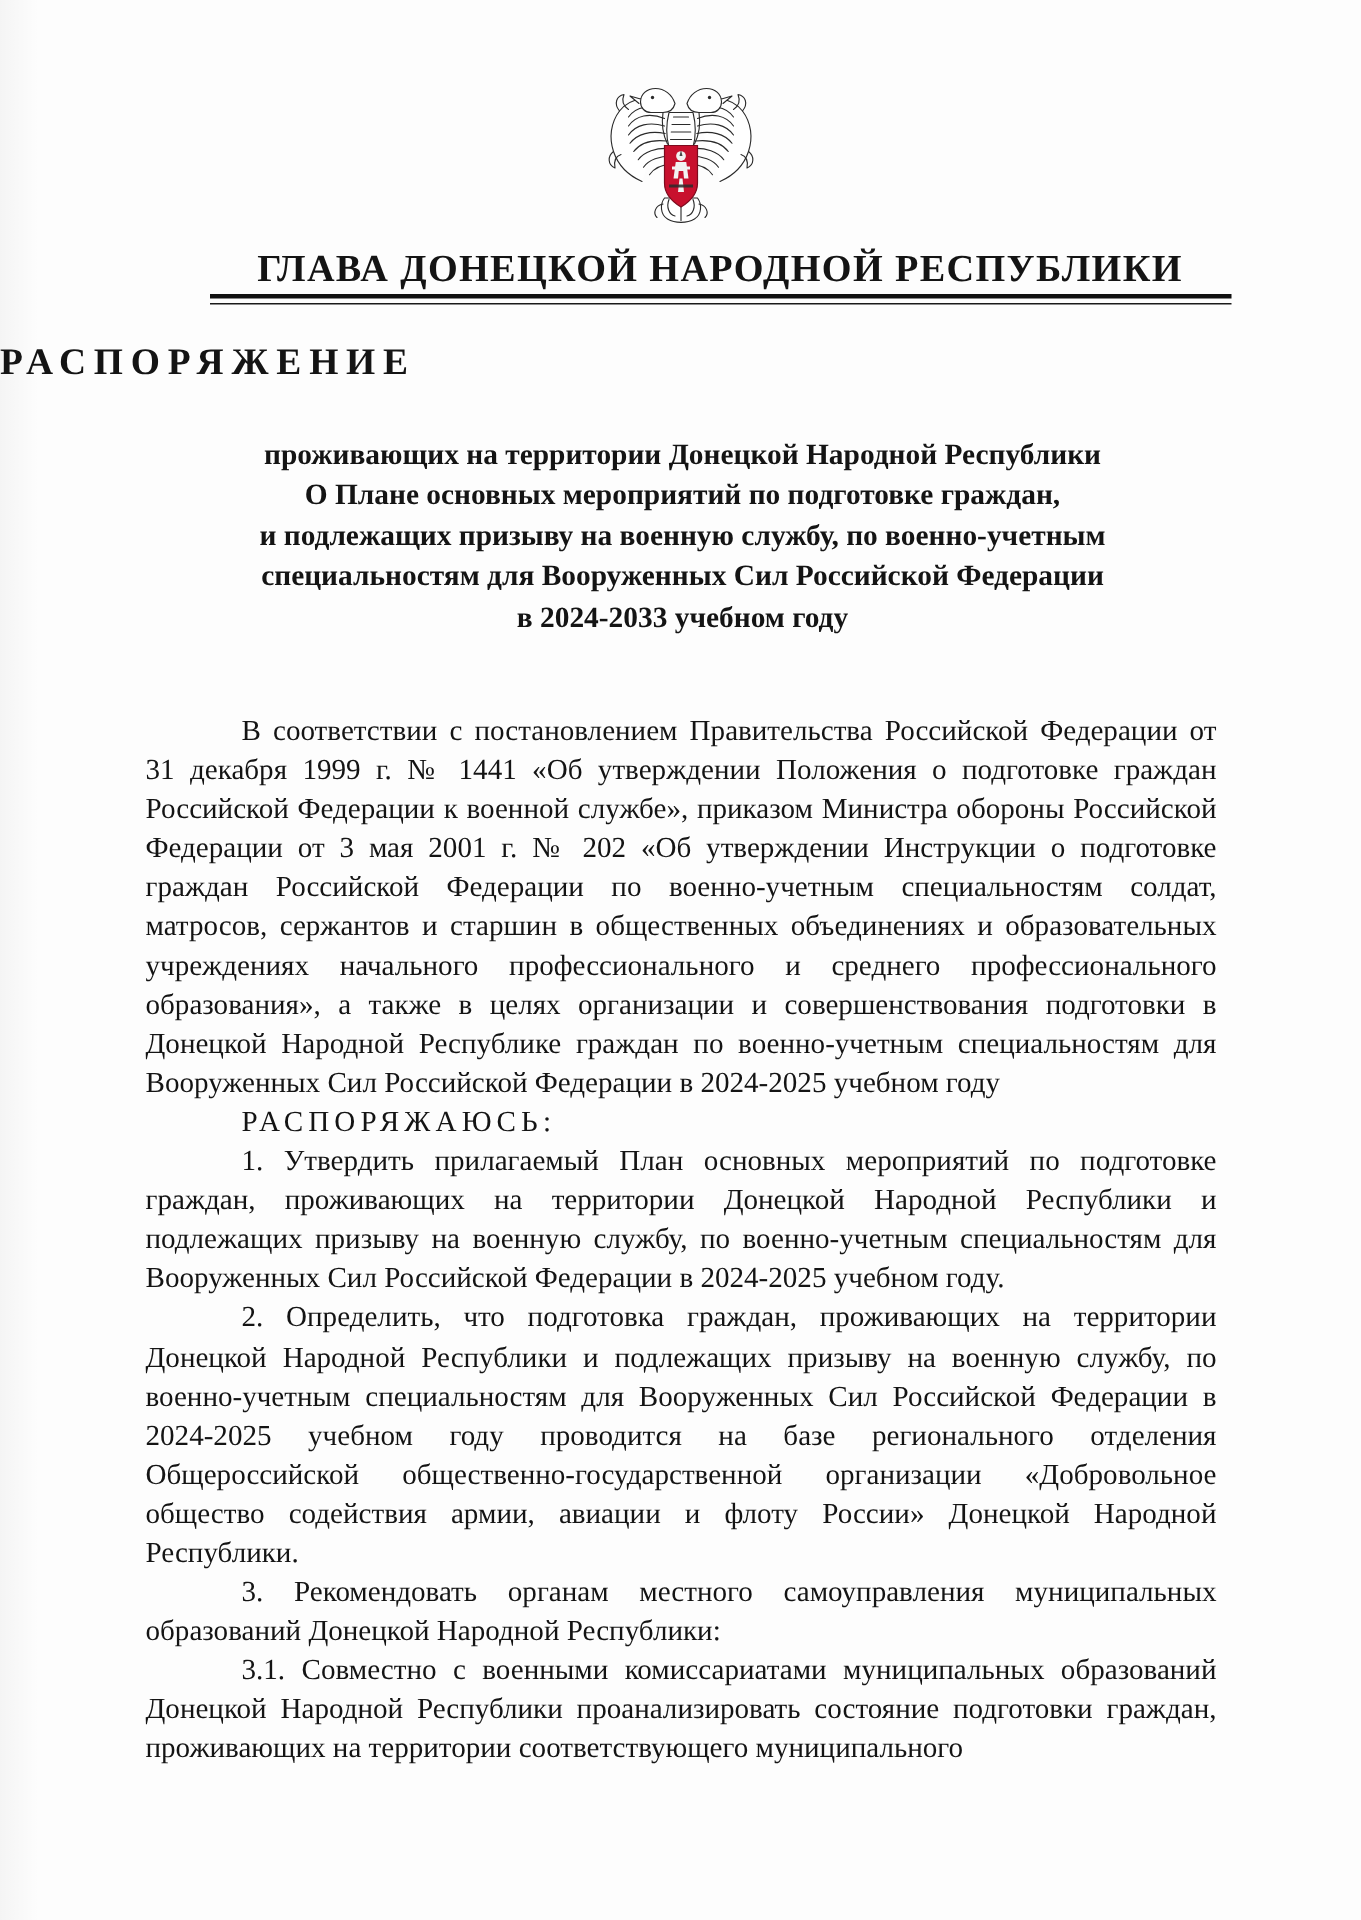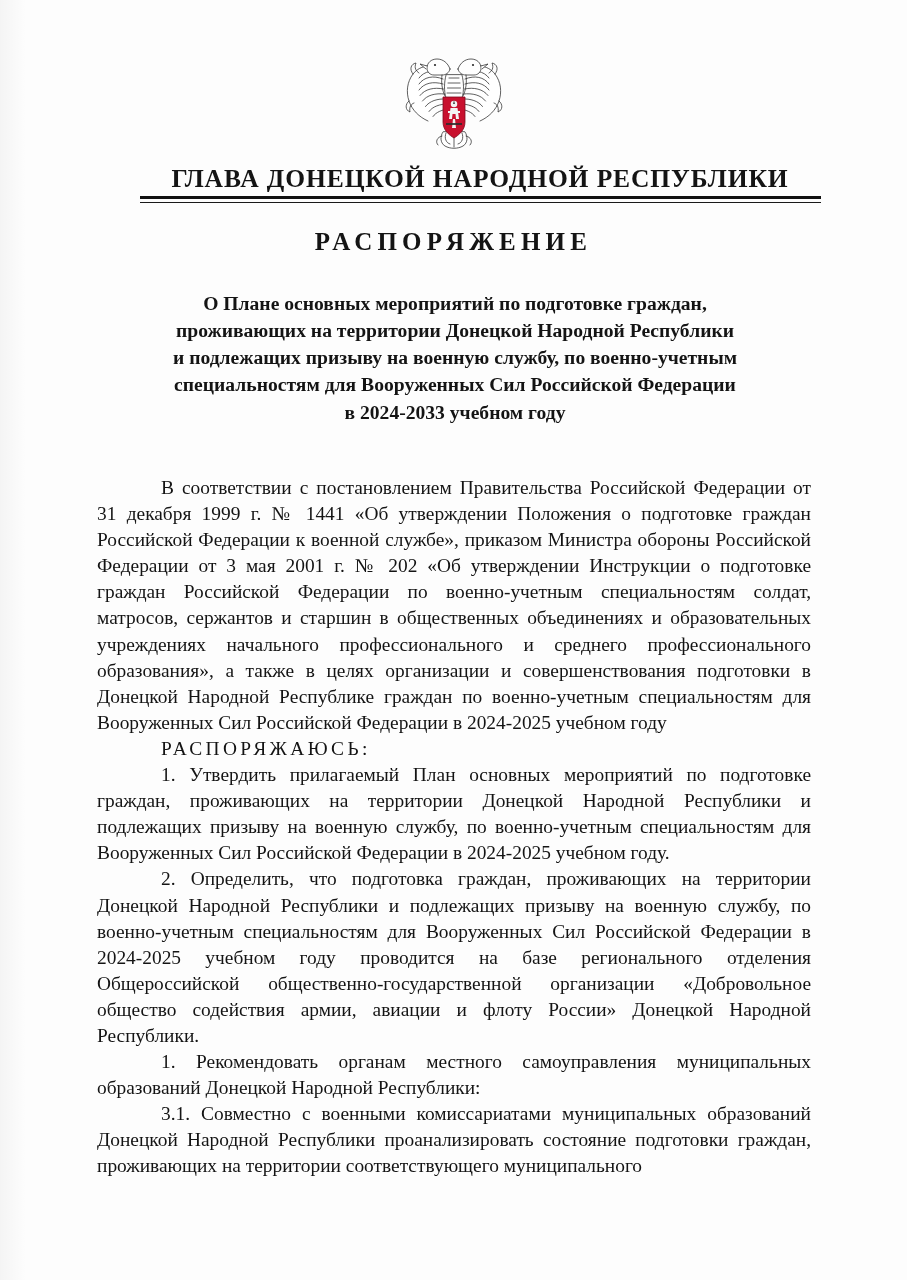--- a/index.html
+++ b/index.html
@@ -82,21 +82,21 @@
     height: 1.7px;
     background: #1a1a1a;
   }
 
   
   .doc-type {
     position: absolute;
     left: 0;
     top: 228px;
     width: 907px;
-    text-align: center;
+    text-align: left;
     font-size: 25px;
     font-weight: bold;
     letter-spacing: 5.2px;
   }
 
   
   .subject {
     position: absolute;
     left: 150px;
     top: 290px;
@@ -213,36 +213,36 @@
 
   <div class="rule-group">
     <div class="rule-thick"></div>
     <div class="rule-gap"></div>
     <div class="rule-thin"></div>
   </div>
 
   <div class="doc-type">РАСПОРЯЖЕНИЕ</div>
 
   <div class="subject">
+    <span class="ln">проживающих на территории Донецкой Народной Республики</span>
     <span class="ln">О Плане основных мероприятий по подготовке граждан,</span>
-    <span class="ln">проживающих на территории Донецкой Народной Республики</span>
     <span class="ln">и подлежащих призыву на военную службу, по военно-учетным</span>
     <span class="ln">специальностям для Вооруженных Сил Российской Федерации</span>
     <span class="ln">в 2024-2033 учебном году</span>
   </div>
 
   <div class="body-block">
 
     <p class="para">В соответствии с постановлением Правительства Российской Федерации от 31 декабря 1999 г. № 1441 «Об утверждении Положения о подготовке граждан Российской Федерации к военной службе», приказом Министра обороны Российской Федерации от 3 мая 2001 г. № 202 «Об утверждении Инструкции о подготовке граждан Российской Федерации по военно-учетным специальностям солдат, матросов, сержантов и старшин в общественных объединениях и образовательных учреждениях начального профессионального и среднего профессионального образования», а также в целях организации и совершенствования подготовки в Донецкой Народной Республике граждан по военно-учетным специальностям для Вооруженных Сил Российской Федерации в 2024-2025 учебном году</p>
 
     <p class="para order-heading">РАСПОРЯЖАЮСЬ:</p>
 
     <p class="para gap-md">1. Утвердить прилагаемый План основных мероприятий по подготовке граждан, проживающих на территории Донецкой Народной Республики и подлежащих призыву на военную службу, по военно-учетным специальностям для Вооруженных Сил Российской Федерации в 2024-2025 учебном году.</p>
 
     <p class="para gap-sm">2. Определить, что подготовка граждан, проживающих на территории Донецкой Народной Республики и подлежащих призыву на военную службу, по военно-учетным специальностям для Вооруженных Сил Российской Федерации в 2024-2025 учебном году проводится на базе регионального отделения Общероссийской общественно-государственной организации «Добровольное общество содействия армии, авиации и флоту России» Донецкой Народной Республики.</p>
 
-    <p class="para gap-sm">1. Рекомендовать органам местного самоуправления муниципальных образований Донецкой Народной Республики:</p>
+    <p class="para gap-sm">3. Рекомендовать органам местного самоуправления муниципальных образований Донецкой Народной Республики:</p>
 
     <p class="para gap-sm">3.1. Совместно с военными комиссариатами муниципальных образований Донецкой Народной Республики проанализировать состояние подготовки граждан, проживающих на территории соответствующего муниципального</p>
 
   </div>
 
 </div>
 
 </body></html>

